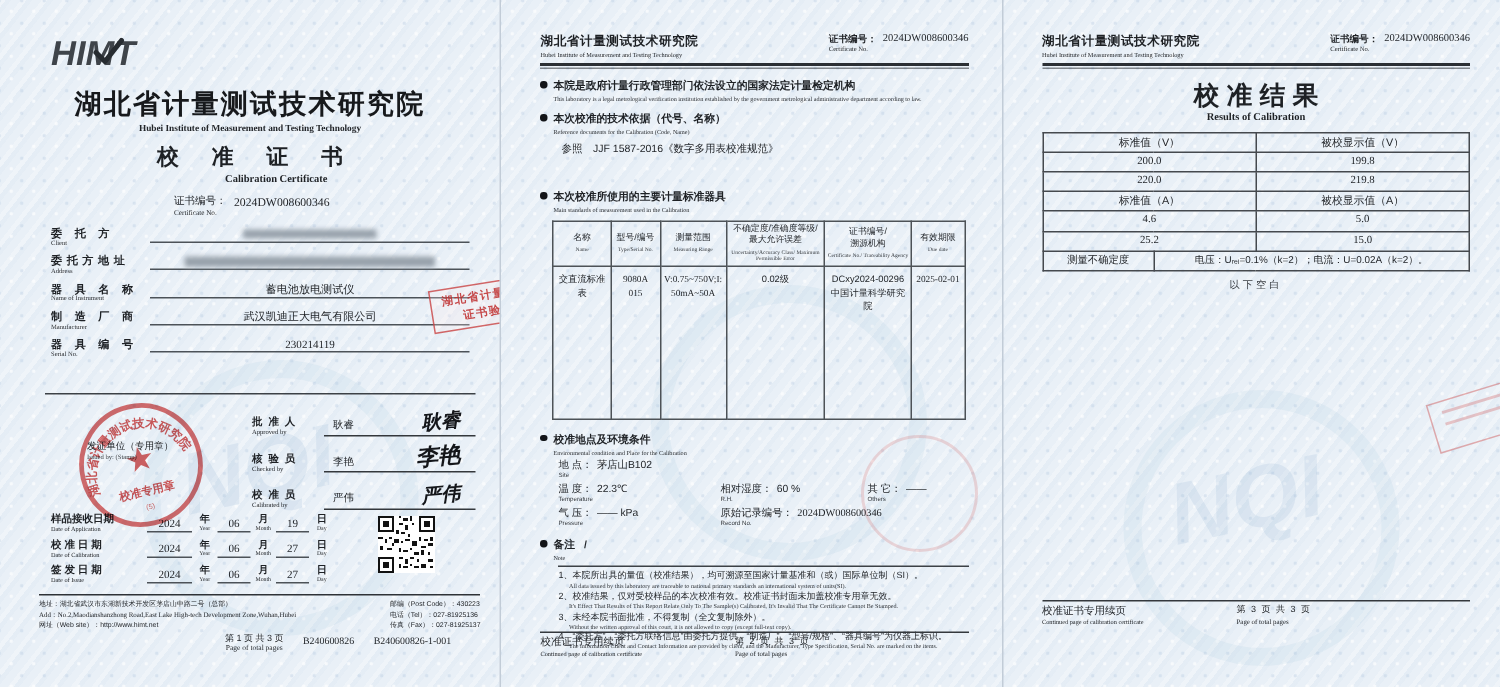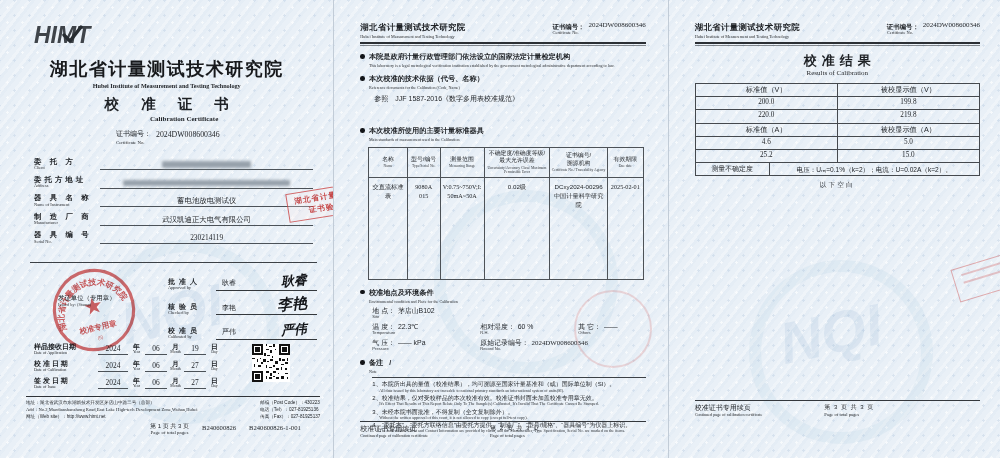--- a/index.html
+++ b/index.html
@@ -31,21 +31,21 @@
   .p1-title .en{display:block;font-size:6.2px;font-weight:700;margin-top:1px;color:#23262a;}
   .p1-cert{position:absolute;top:95px;left:0;right:0;text-align:center;}
   .p1-cert .cn{font-size:14.5px;font-weight:700;letter-spacing:9px;margin-left:9px;}
   .p1-cert .en{display:block;font-size:7px;font-weight:700;margin-top:1px;padding-left:35px;}
   .p1-certno{position:absolute;top:129px;left:116px;font-size:7px;}
   .p1-certno .r{display:flex;gap:5px;align-items:flex-end;}
   .p1-certno .num{font-size:7.8px;}
   .p1-certno .en{display:block;font-size:4.8px;margin-top:1px;}
 
   .p1-fields{position:absolute;top:152px;left:34px;right:20px;}
-  .frow{display:flex;align-items:flex-end;height:18.4px;}
+  .frow{display:flex;align-items:flex-start;height:18.4px;}
   .flabel{width:66px;flex:0 0 66px;line-height:1;}
   .flabel .cn{display:block;font-size:7.4px;font-weight:700;letter-spacing:.5px;}
   .flabel .en{display:block;font-size:4.4px;color:#2a2d31;margin-top:1px;}
   .fval{flex:1;border-bottom:.8px solid #4c5258;text-align:center;font-size:7.4px;padding-bottom:1.5px;line-height:1;}
   .blurbar{display:inline-block;height:6.5px;background:#97a1ab;filter:blur(1.6px);border-radius:1px;vertical-align:bottom;}
   .w40{width:42%;} .w75{width:78%;}
 
   .p1-sep{position:absolute;top:262px;left:30px;right:16px;border-top:1px solid #3c4146;}
 
   .p1-issued{position:absolute;top:294px;left:58px;width:120px;line-height:1.2;z-index:1;}
@@ -144,22 +144,22 @@
   .cf-page .en{display:block;font-size:4.6px;}
 
   .ghost-circle{position:absolute;right:16px;top:290px;width:74px;height:74px;border-radius:50%;
     border:2.5px solid rgba(208,96,96,.22);}
   .ghost-fragment{position:absolute;right:-16px;top:260px;width:62px;height:32px;transform:rotate(-17deg);
     border:1.5px solid rgba(205,80,80,.45);}
   .ghost-fragment i{display:block;height:2px;background:rgba(205,80,80,.30);margin:6px 8px 0 8px;}
 
   
   .p3-title{text-align:center;margin-top:10px;line-height:1.15;}
-  .p3-title .cn{display:block;font-size:13px;font-weight:700;letter-spacing:5px;margin-left:5px;}
-  .p3-title .en{display:block;font-size:7px;font-weight:400;}
+  .p3-title .cn{display:block;font-size:17px;font-weight:700;letter-spacing:5px;margin-left:5px;}
+  .p3-title .en{display:block;font-size:7px;font-weight:700;}
   .res-table{margin-top:6px;width:100%;border-collapse:collapse;table-layout:fixed;}
   .res-table td{border:.8px solid #45494e;text-align:center;font-size:7.2px;height:12.2px;padding:0 2px;line-height:1.1;}
   .res-table .unc-l{font-size:6.9px;}
   .res-table .unc-r{font-size:6.6px;}
   .blank-note{text-align:center;font-size:6.8px;letter-spacing:2px;color:#3a3e43;margin-top:4px;}
 </style>
 </head>
 <body>
 
 <div class="canvas">

